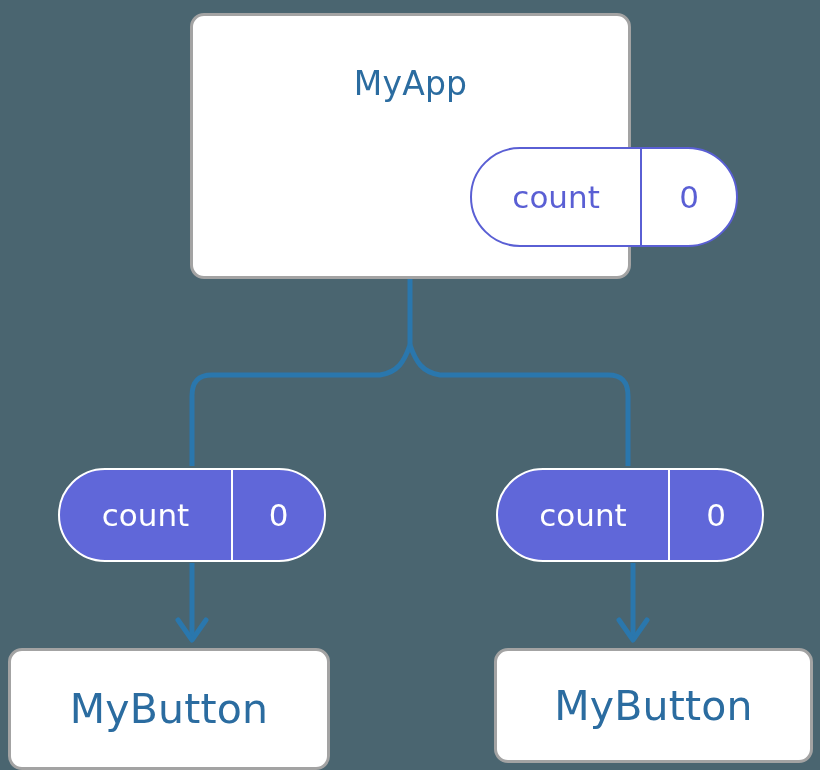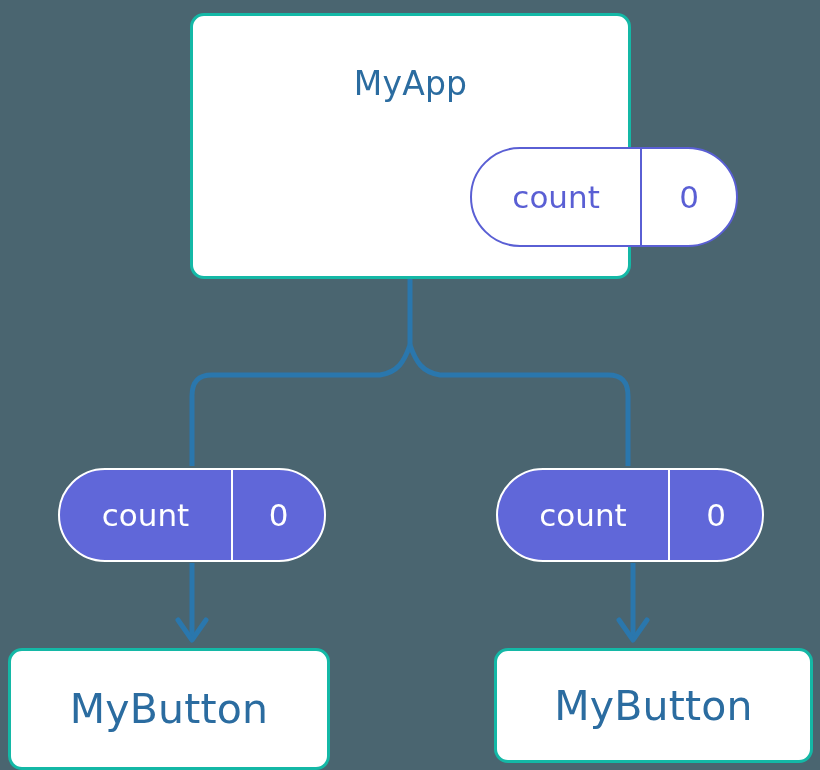--- a/index.html
+++ b/index.html
@@ -26,21 +26,21 @@
     width: 820px;
     height: 770px;
     pointer-events: none;
   }
 
   
   .component-box {
     position: absolute;
     box-sizing: border-box;
     background: #ffffff;
-    border: 3px solid #14b8a6;
+    border: 3px solid #a3a3a3;
     border-radius: 14px;
     display: flex;
     align-items: center;
     justify-content: center;
   }
   .component-title {
     color: #2b6ca0;
     font-size: 41px;
     font-weight: 400;
     letter-spacing: 0.2px;

